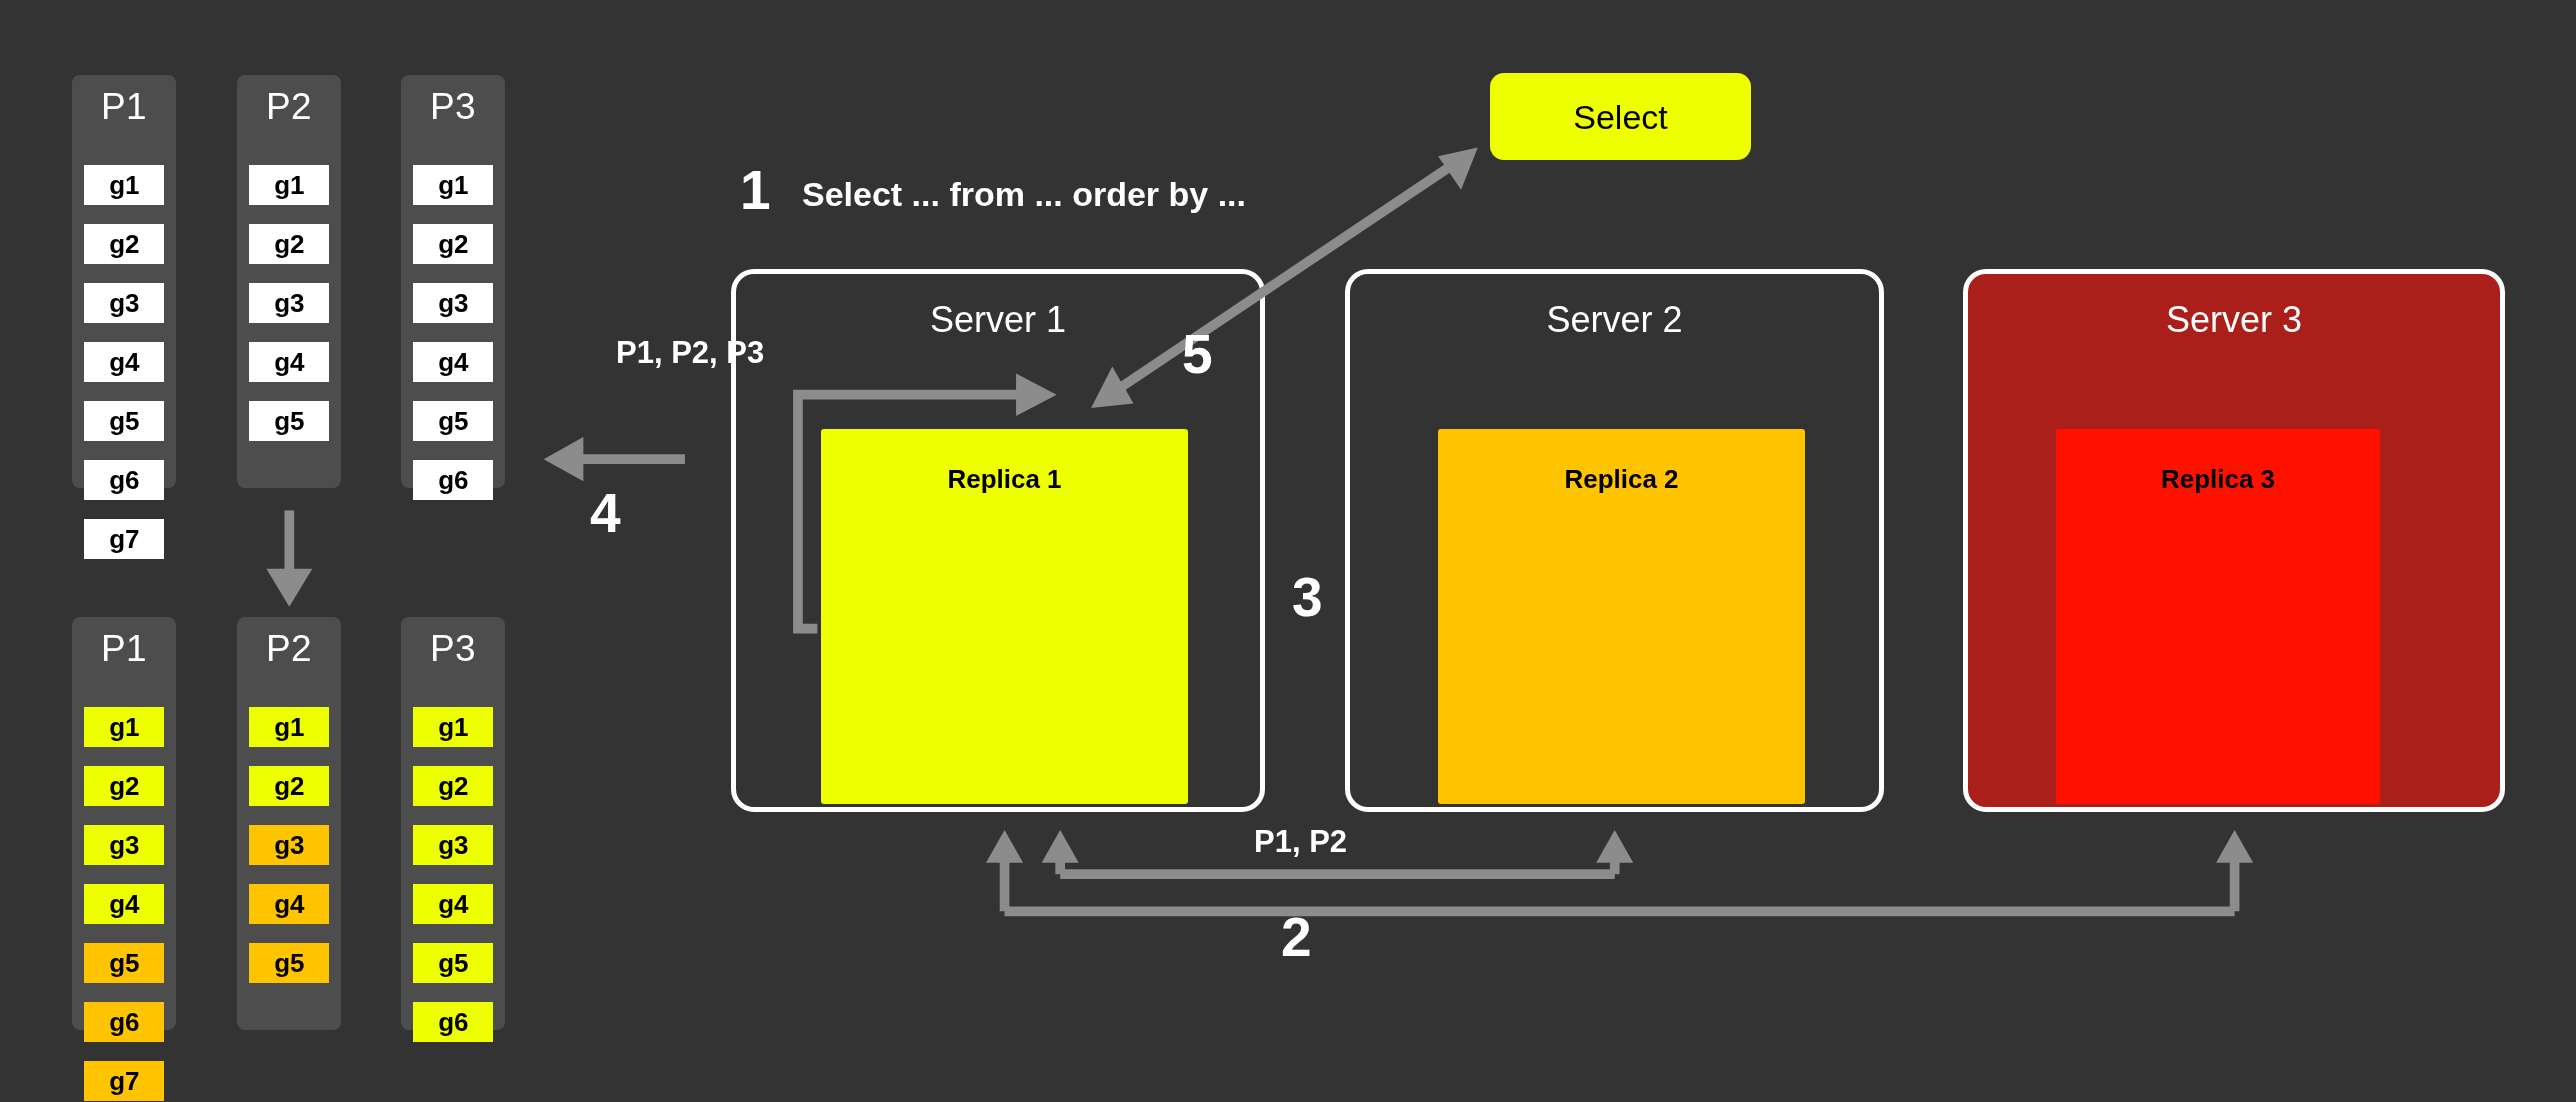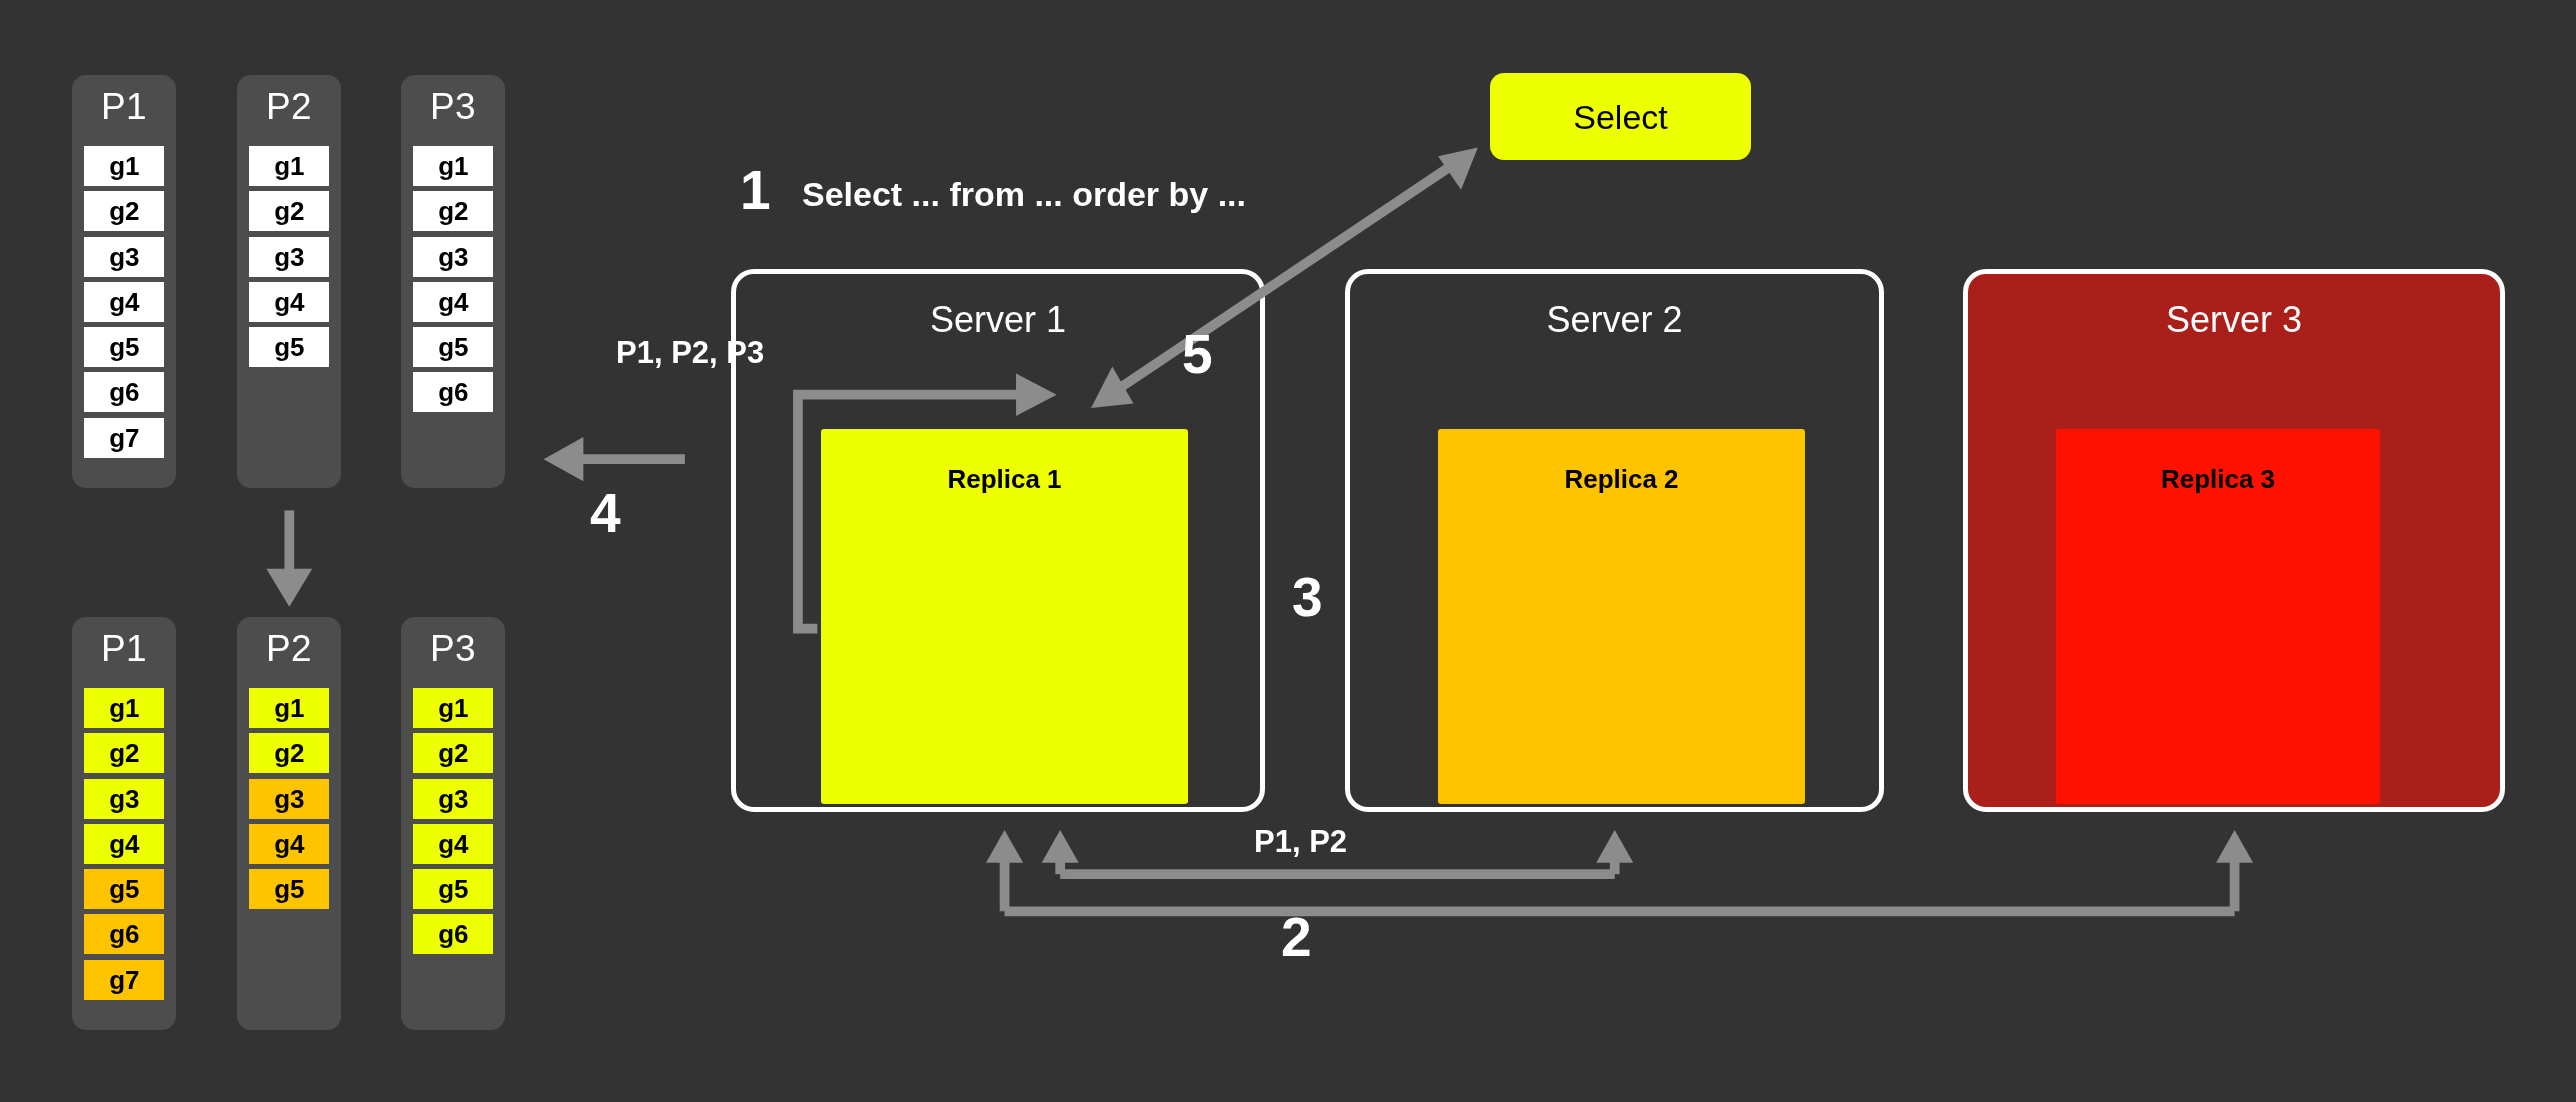--- a/index.html
+++ b/index.html
@@ -14,21 +14,21 @@
     background: #333333;
     font-family: "Liberation Sans", sans-serif;
     overflow: hidden;
   }
 
   
   .pcol {
     position: absolute;
     width: 104px;
     background: #4d4d4d;
-    border-radius: 14px;
+    border-radius: 8px;
   }
   .pcol-title {
     position: absolute;
     top: 10.6px;
     left: 0;
     width: 100%;
     text-align: center;
     color: #ffffff;
     font-size: 37px;
     font-weight: 400;
@@ -44,20 +44,21 @@
   .pcell {
     height: 40px;
     margin-bottom: 5.3px;
     display: flex;
     align-items: center;
     justify-content: center;
     color: #000000;
     font-size: 26px;
     font-weight: bold;
     line-height: 1;
+    margin-top: 19px;
   }
 
   
   .server {
     position: absolute;
     border: 5.3px solid #ffffff;
     border-radius: 23px;
     box-sizing: border-box;
   }
   .server-title {

